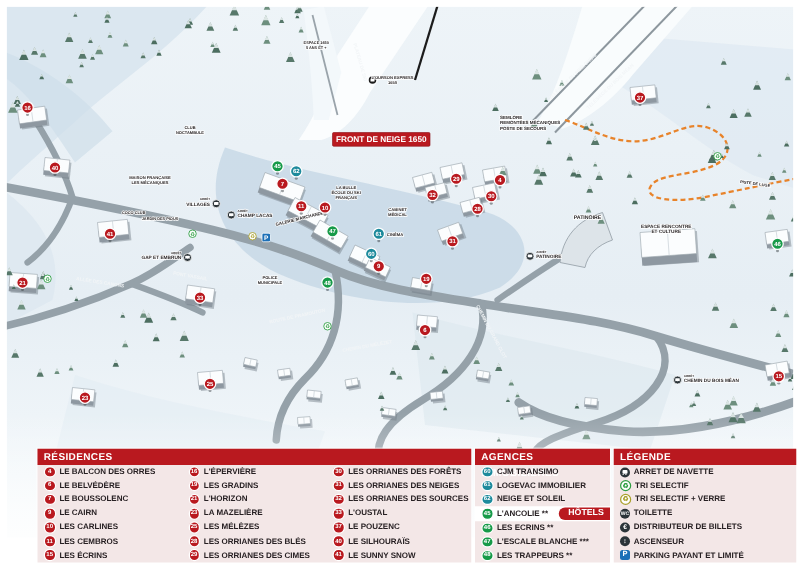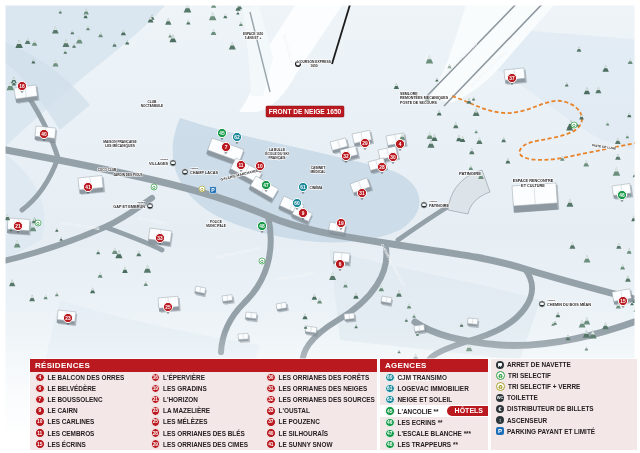--- a/index.html
+++ b/index.html
@@ -973,20 +973,21 @@
             <span>L'ESCALE BLANCHE ***</span>
           </div>
           <div class="item">
             <span class="num hotel">48</span>
             <span>LES TRAPPEURS **</span>
           </div>
         </div>
     </section>
 
     <section class="panel" id="panel-legende">
+      <header>LÉGENDE</header>
       <div id="leg-items">
           <div class="item">
             <span class="licon bus">
               <span class="busbody"></span>
             </span>
             <span>ARRET DE NAVETTE</span>
           </div>
           <div class="item">
             <span class="licon recg">♻</span>
             <span>TRI SELECTIF</span>

